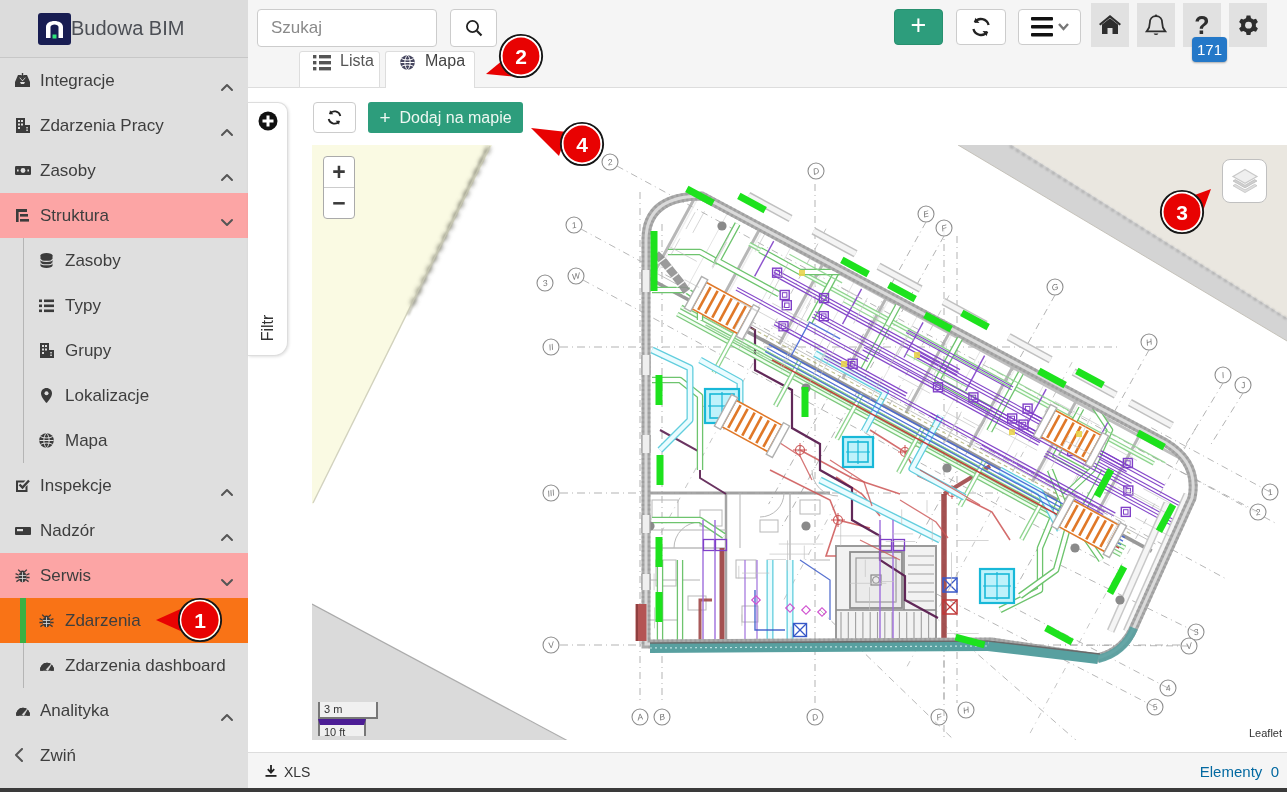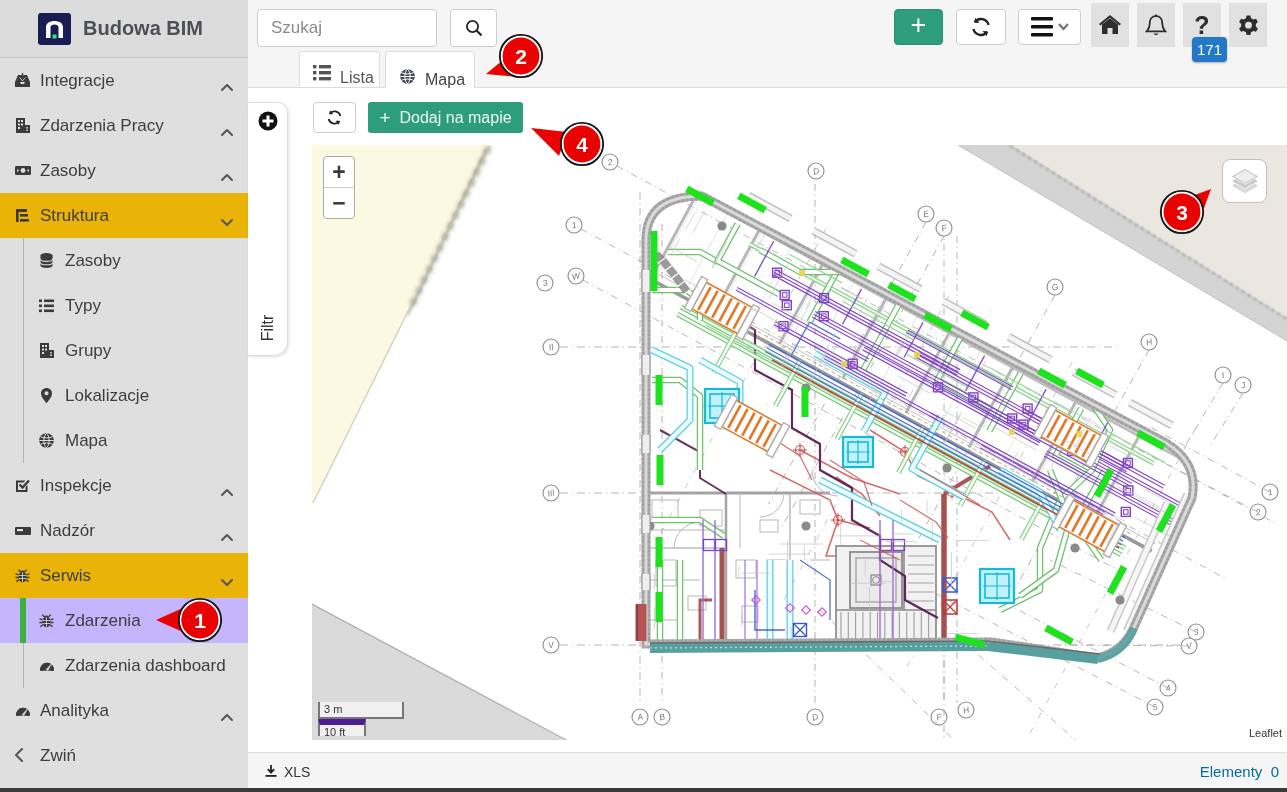--- a/index.html
+++ b/index.html
@@ -2,68 +2,68 @@
 <html><head><meta charset="utf-8"><title>Budowa BIM</title>
 <style>
 *{margin:0;padding:0;box-sizing:border-box}
 html,body{width:1287px;height:792px;overflow:hidden;font-family:"Liberation Sans",sans-serif;background:#f5f5f5}
 #app{position:relative;width:1287px;height:792px}
 
 #sidebar{position:absolute;left:0;top:0;width:248px;height:792px;background:#dfdfdf}
 #sb-head{height:58px;border-bottom:1px solid #c7c7c7;display:flex;align-items:center;padding-left:38px;background:#dcdcdc}
 #logo{width:33px;height:32px;background:#181d52;border-radius:3px;position:relative}
 #logo svg{position:absolute;left:0;top:0}
-#sb-title{font-size:20px;font-weight:bold;color:#4c4f55;margin-left:12px}
+#sb-title{font-size:20px;font-weight:normal;color:#4c4f55;margin-left:0}
 .mi{height:45px;display:flex;align-items:center;position:relative;color:#3e3e3e;font-size:17px}
 .mi .ic{position:absolute;left:14px;width:17px;height:17px}
 .mi .tx{position:absolute;left:40px;white-space:nowrap}
 .mi .ch{position:absolute;right:14px;top:50%;margin-top:-4px}
-.mi.open{background:#eab308}
+.mi.open{background:#fca5a5}
 .sub .ic{left:38px}
 .sub .tx{left:65px}
 .sub-wrap{position:relative}
 .sub-wrap:before{content:"";position:absolute;left:23px;top:0;bottom:0;width:1px;background:#b5b5b5}
-.mi.active{background:#c4b5fd}
+.mi.active{background:#f97316}
 .mi.active:before{content:"";position:absolute;left:20px;top:0;bottom:0;width:6px;background:#3cb043}
 
 #topbar{position:absolute;left:248px;top:0;width:1039px;height:51px;background:#f5f5f5}
 #search{position:absolute;left:9px;top:9px;width:180px;height:38px;background:#fff;border:1px solid #ccc;border-radius:4px;color:#8a8a8a;font-size:17px;line-height:36px;padding-left:13px}
 .wbtn{position:absolute;background:#fff;border:1px solid #ccc;border-radius:4px;display:flex;align-items:center;justify-content:center}
 #btn-find{left:202px;top:9px;width:47px;height:38px}
 #btn-add{position:absolute;left:646px;top:9px;width:49px;height:36px;background:#2d9d7c;border:1px solid #28906f;border-radius:4px;color:#fff;font-size:27px;font-weight:400;display:flex;align-items:center;justify-content:center}
 #btn-add span{margin-top:-3px}
 #btn-ref{left:708px;top:9px;width:50px;height:36px}
 #btn-menu{left:770px;top:9px;width:63px;height:36px}
 .sqbtn{position:absolute;top:3px;width:38px;height:44px;background:#e1e1e1;display:flex;align-items:center;justify-content:center}
 #q-home{left:843px}#q-bell{left:889px}#q-help{left:935px}#q-gear{left:981px}
 #q-help .qm{font-size:25px;font-weight:bold;color:#2e2e2e}
 #badge{position:absolute;left:944px;top:37px;width:35px;height:25px;background:#2478c8;border-radius:4px;color:#fff;font-size:15px;display:flex;align-items:center;justify-content:center;box-shadow:0 1px 2px rgba(0,0,0,.3)}
 
 #tabs{position:absolute;left:248px;top:51px;width:1039px;height:37px}
-.tab{position:absolute;top:0;height:37px;background:#fff;border:1px solid #ddd;border-radius:3px 3px 0 0;display:flex;align-items:flex-end;font-size:16px;color:#555}
+.tab{position:absolute;top:0;height:37px;background:#fff;border:1px solid #ddd;border-radius:3px 3px 0 0;display:flex;align-items:flex-start;font-size:16px;color:#555}
 #tab-lista{left:51px;width:81px}
 #tab-mapa{left:137px;width:90px;height:38px;border-bottom:none;color:#444}
 #tabline{position:absolute;left:248px;top:87px;width:1039px;height:1px;background:#ddd}
 
 #panel{position:absolute;left:248px;top:88px;width:1039px;height:664px;background:#fff}
 #filtr{position:absolute;left:248px;top:102px;width:40px;height:254px;background:#fff;border:1px solid #ddd;border-left:none;border-radius:0 10px 14px 0;box-shadow:1px 1px 3px rgba(0,0,0,.12);z-index:30}
 #filtr .plus{position:absolute;left:10px;top:8px}
 #filtr .ftx{position:absolute;left:50%;top:225px;transform:translate(-50%,-50%) rotate(-90deg);transform-origin:center;font-size:16px;color:#333}
 #mtool-ref{position:absolute;left:313px;top:102px;width:43px;height:31px;z-index:5}
 #mtool-add{position:absolute;left:368px;top:102px;width:155px;height:31px;background:#2d9d7c;border-radius:3px;color:#eef7f2;font-size:16px;display:flex;align-items:center;justify-content:center;z-index:5}
 #mtool-add .p{font-size:19px;margin-right:9px;font-weight:400}
 
 #map{position:absolute;left:312px;top:145px;width:975px;height:595px;background:#fff;overflow:hidden}
 
 #zoomctl{position:absolute;left:11px;top:11px;width:32px;height:63px;background:#fff;border:1px solid #aaa;border-radius:4px;z-index:20}
 #zoomctl .zi{height:31px;display:flex;align-items:center;justify-content:center;font-size:23px;font-weight:bold;color:#3a3a3a}
 #zoomctl .zi:first-child{border-bottom:1px solid #ccc}
 #layersctl{position:absolute;right:20px;top:14px;width:45px;height:44px;background:#fff;border:1.5px solid #c0c0c0;border-radius:8px;z-index:20;display:flex;align-items:center;justify-content:center}
 #scalectl{position:absolute;left:6px;bottom:4px;z-index:20;font-size:11px;color:#333}
-#scalectl .sl{background:rgba(255,255,255,.6);border:2px solid #777;border-top:none;padding:0 4px;width:86px;height:17px;line-height:15px}
+#scalectl .sl{background:rgba(255,255,255,.6);border:2px solid #777;border-top:none;padding:0 4px;width:60px;height:17px;line-height:15px}
 #scalectl .sl2{border-top:6px solid #4c1d95;border-bottom:none;width:48px}
 #attr{position:absolute;right:0;bottom:0;background:rgba(255,255,255,.75);padding:0 5px;font-size:11px;color:#333;z-index:20;height:14px;line-height:14px}
 
 #bottombar{position:absolute;left:248px;top:752px;width:1039px;height:44px;background:#f5f5f5;border-top:1px solid #ddd}
 #xls{position:absolute;left:16px;top:9px;font-size:14px;color:#333;display:flex;align-items:center}
 #elem{position:absolute;right:8px;top:10px;font-size:15px;color:#0369a1}
 #darkstrip{position:absolute;left:0;top:788px;width:1287px;height:4px;background:#3a3a3a}
 
 .callout{position:absolute;z-index:40}
 </style></head>

